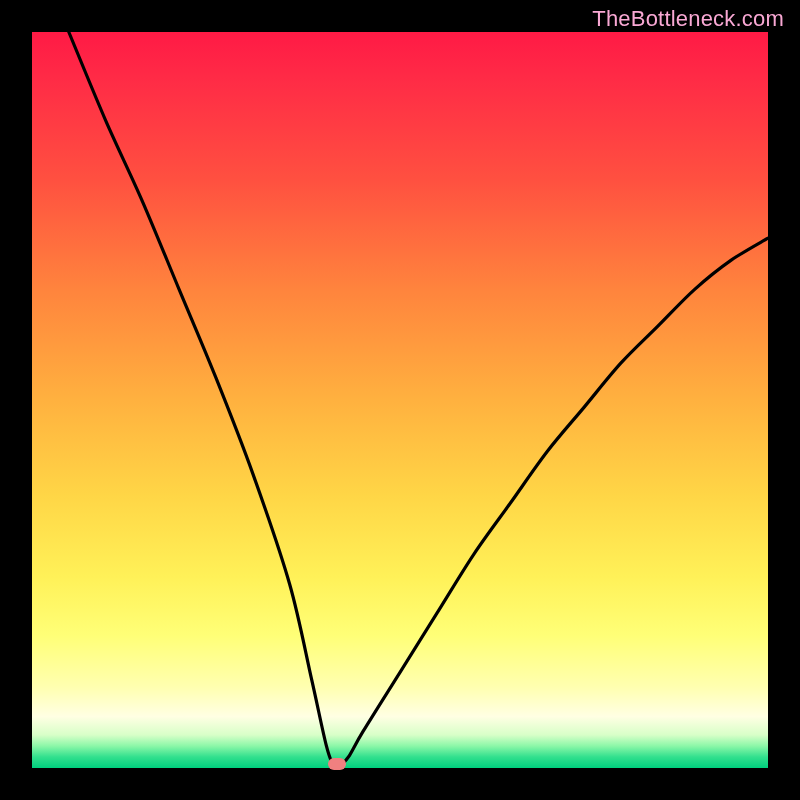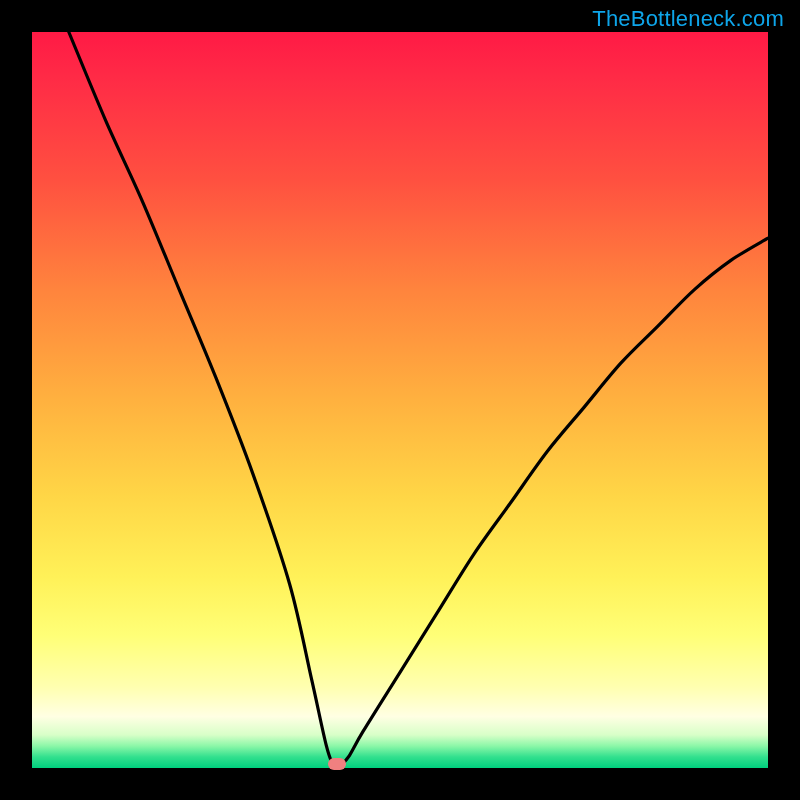--- a/index.html
+++ b/index.html
@@ -38,21 +38,21 @@
       #d8ffc8 95.5%,
       #8cf7a8 97%,
       #32e08e 98.5%,
       #00d07e 100%
     );
   }
   .watermark {
     position: absolute;
     top: 6px;
     right: 16px;
-    color: #0ea5e9;
+    color: #f9a8d4;
     font-size: 22px;
     font-weight: 400;
     letter-spacing: 0.2px;
     user-select: none;
   }
   svg.curve {
     position: absolute;
     left: 0;
     top: 0;
     width: 736px;

